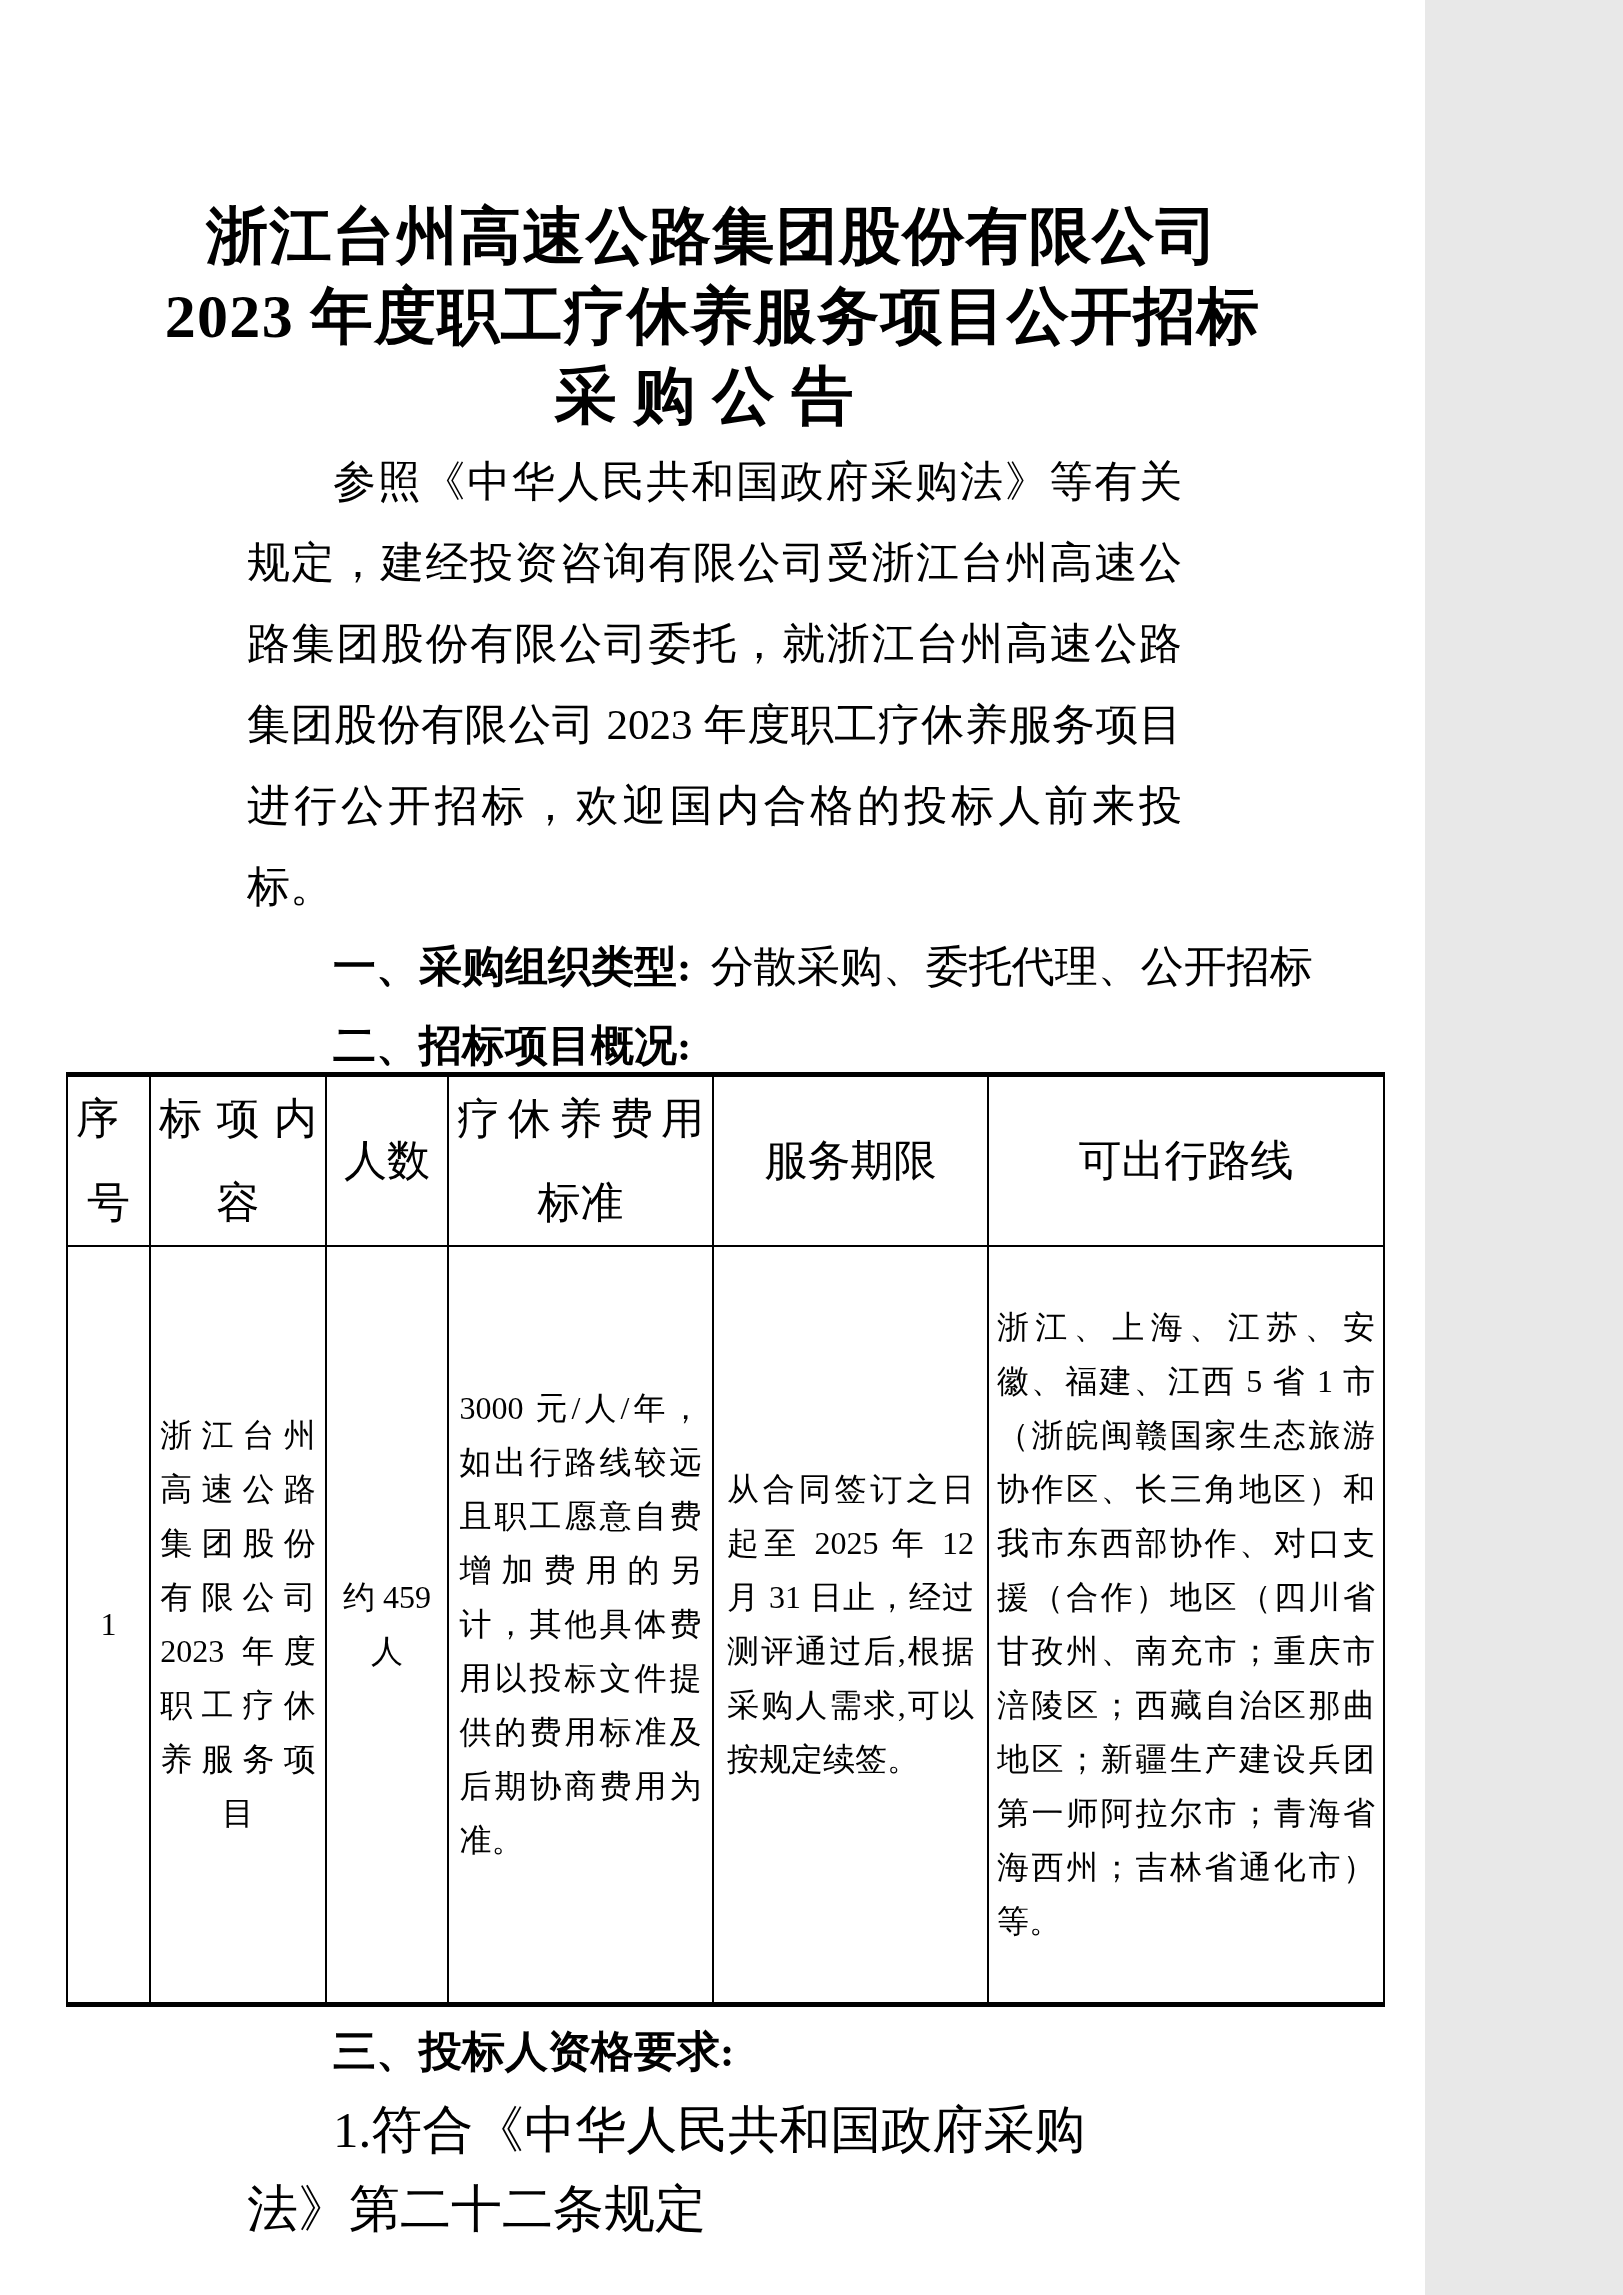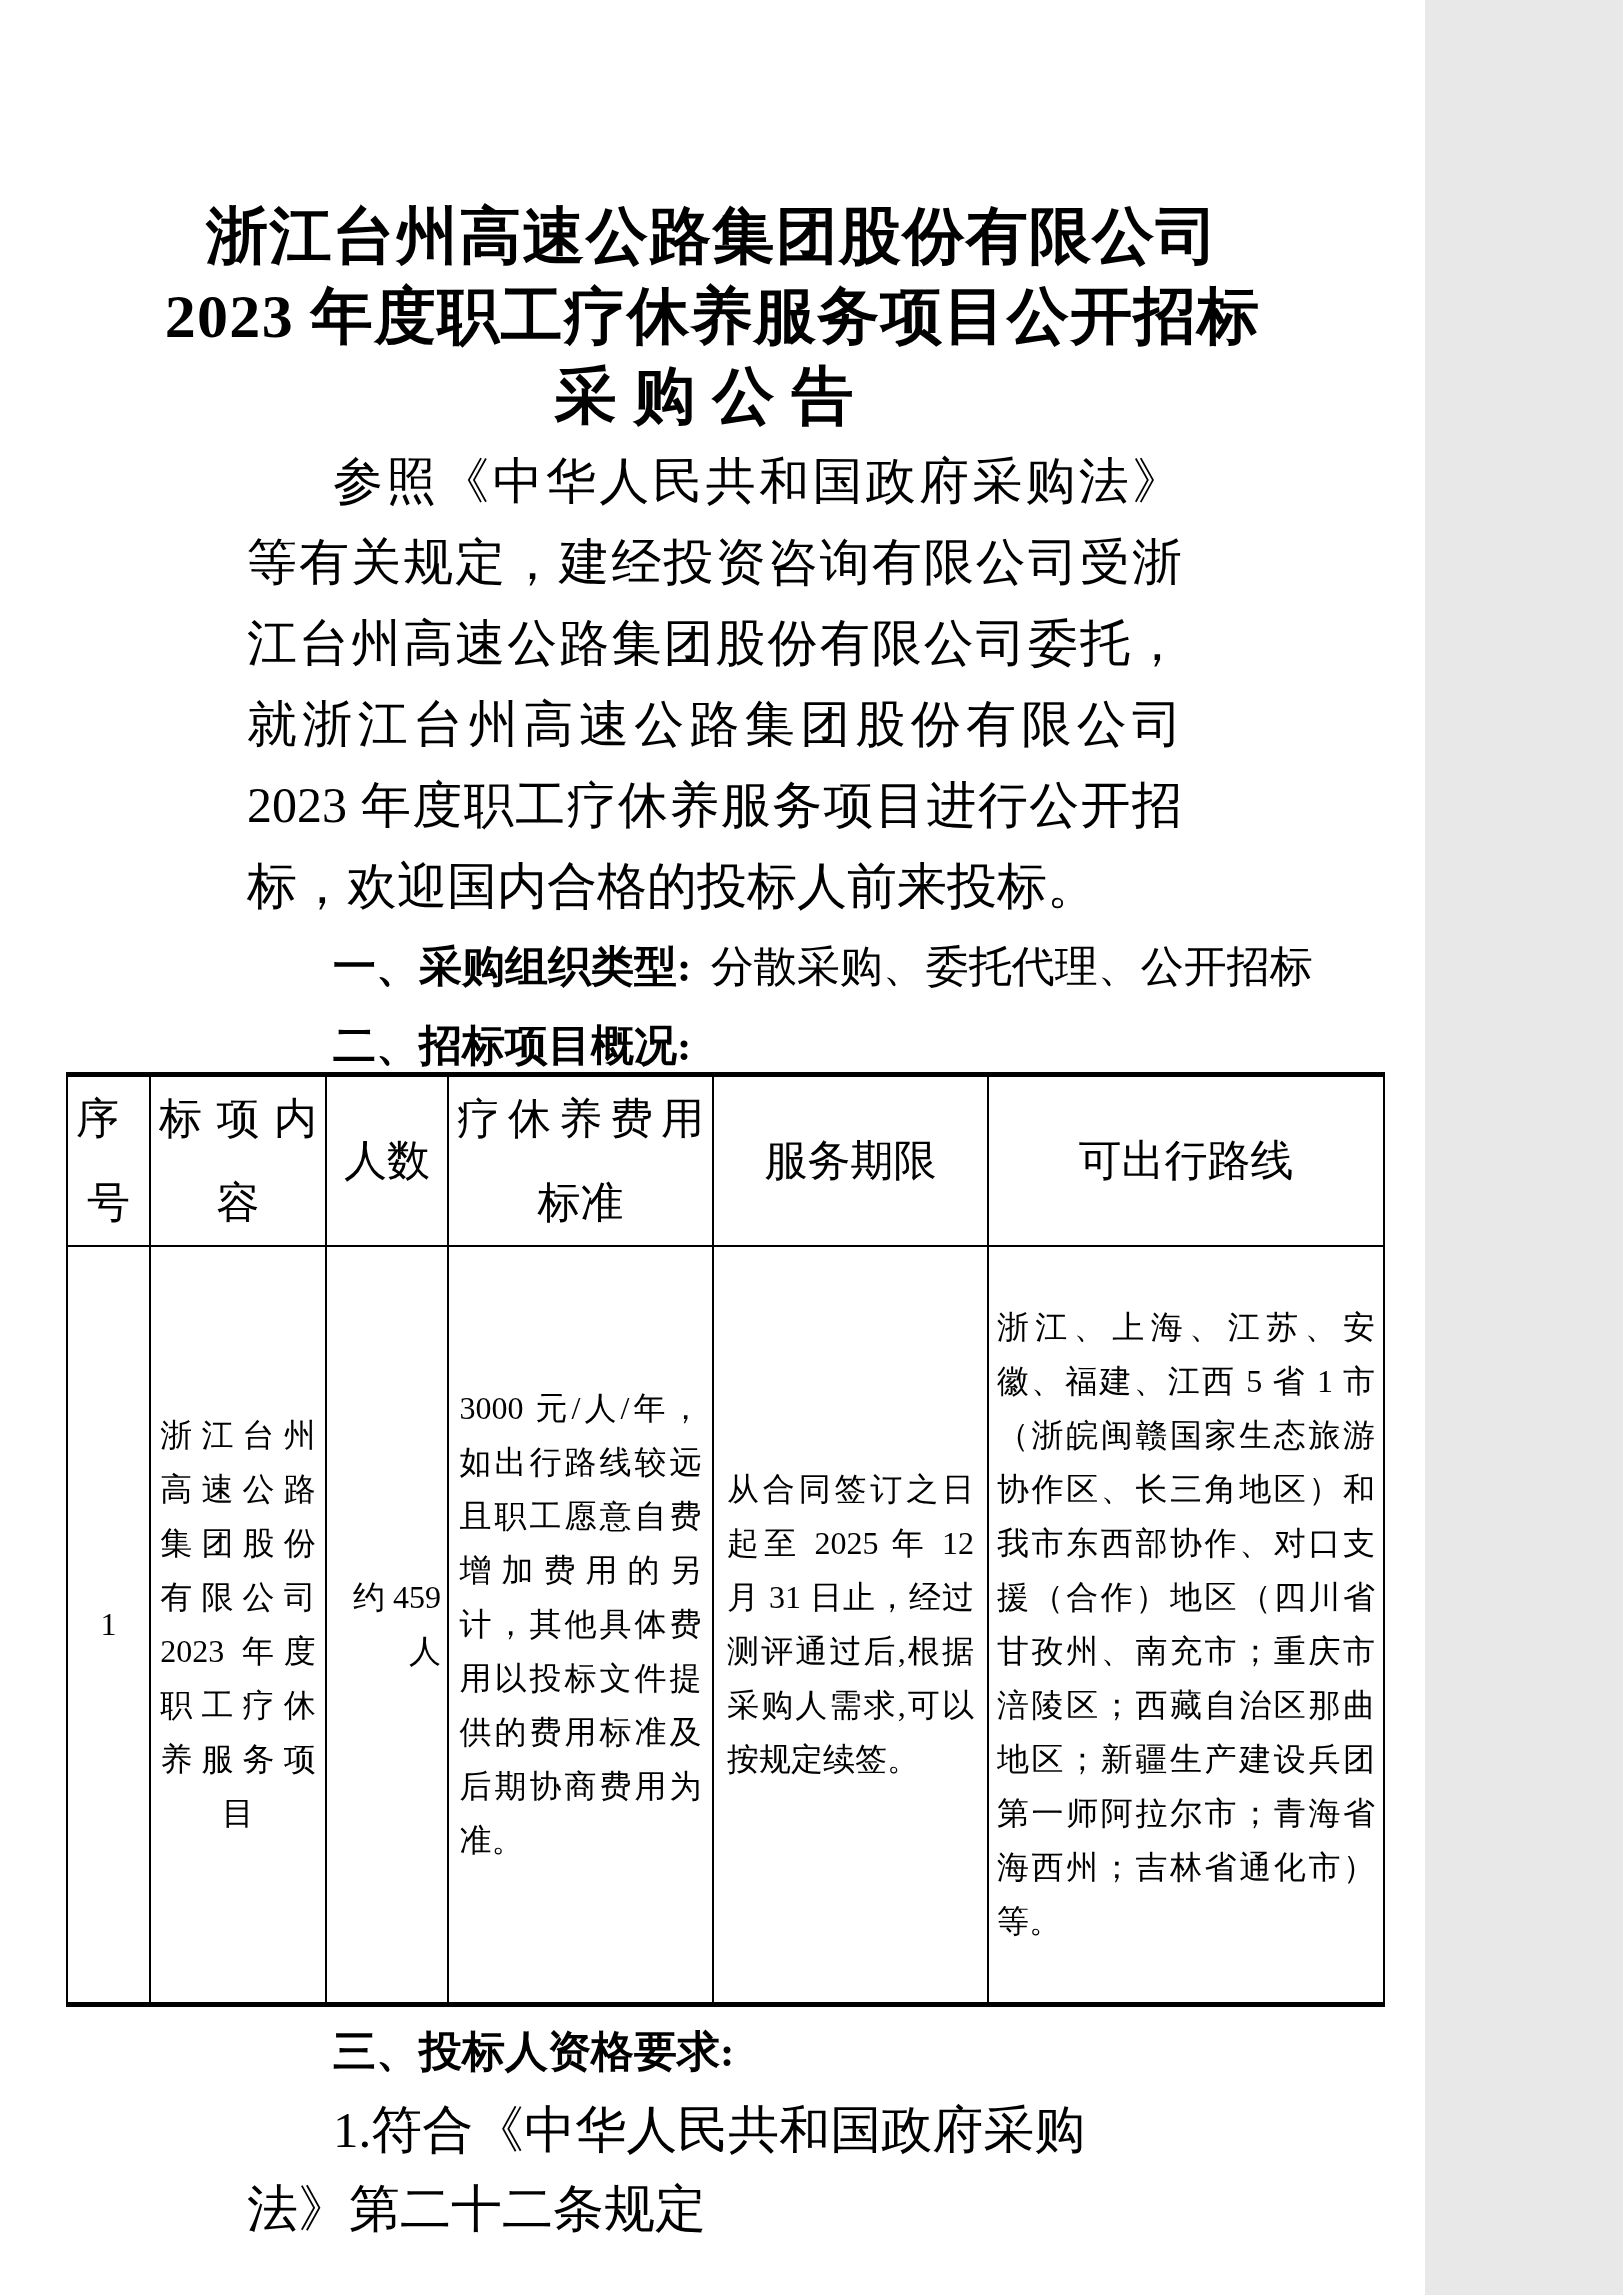--- a/index.html
+++ b/index.html
@@ -17,21 +17,21 @@
     text-align:center;
     font-weight:700;
     font-size:62px;
     line-height:80px;
     letter-spacing:1.3px;
   }
   .title-line-3{letter-spacing:17px;}
   
   .intro{
     margin:5.2px 243px 0 247px;
-    font-size:50px;
+    font-size:43px;
     line-height:81px;
     text-align:justify;
     text-justify:inter-character;
     text-indent:86px;
   }
   
   .heading{
     margin:0 243px 0 247px;
     font-size:43px;
     line-height:79px;
@@ -68,21 +68,21 @@
     padding:0 7.9px;
   }
   table.overview td{
     height:753px;
     font-size:32px;
     line-height:54px;
     text-justify:inter-character;
   }
   td.c-seq{text-align:center;}
   td.c-item{text-align:justify;text-align-last:center;padding:0 9.2px;}
-  td.c-count{text-align:right;padding:0 6px;}
+  td.c-count{text-align:center;padding:0 6px;}
   td.c-fee{text-align:justify;padding:0 10.5px;}
   td.c-term{text-align:justify;padding:0 13px;}
   td.c-route{text-align:justify;padding:0 7.9px;}
   
   .heading.after-table{margin-top:5.2px;}
   .bid-item{
     margin:0 243px 0 247px;
     font-size:51px;
     line-height:79px;
     text-indent:86px;

